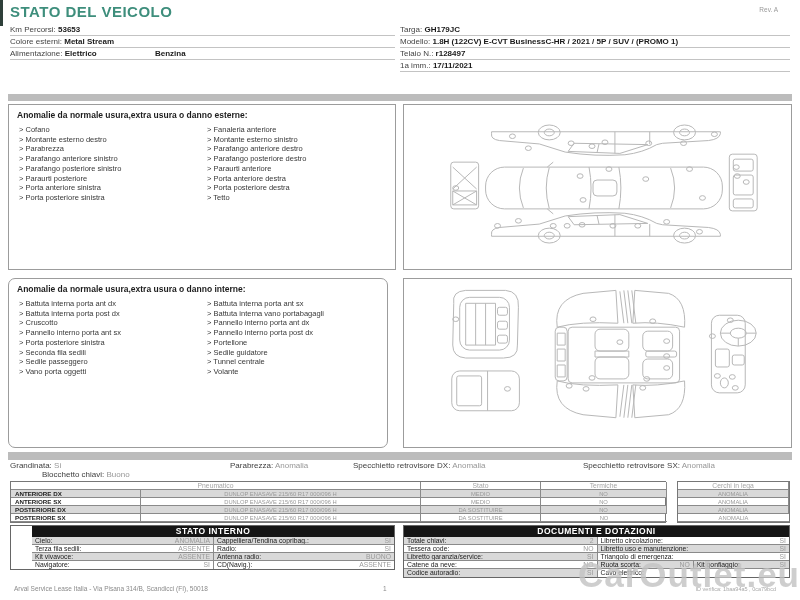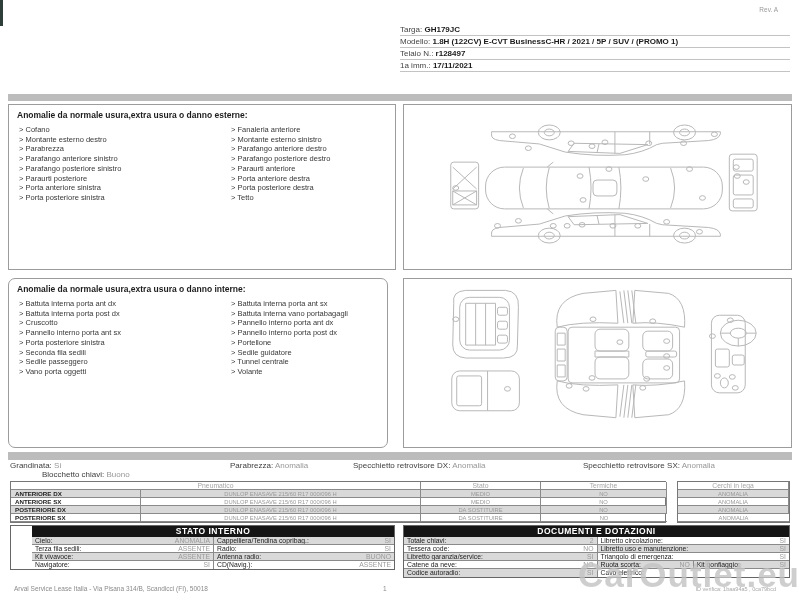--- a/index.html
+++ b/index.html
@@ -24,21 +24,21 @@
   .bar-top { top:94px; height:7px; }
   .bar-bottom { top:452px; height:8px; }
 
   
   .box { position:absolute; border:1px solid #9c9c9c; background:#fff; }
   .box-ext-list { left:8px;   top:104px; width:388px; height:166px; }
   .box-ext-diag { left:403px; top:104px; width:389px; height:166px; }
   .box-int-list { left:8px;   top:278px; width:380px; height:170px;border-radius:7px; }
   .box-int-diag { left:403px; top:278px; width:389px; height:170px; }
   .box-title { font-size:8.5px; font-weight:bold; color:#1d1d1d; padding:5px 0 0 8px; }
-  .cols { display:flex; padding:5px 0 0 10px;gap:24px; }
+  .cols { display:flex; padding:5px 0 0 10px; }
   .colL { width:188px; }
   .colR { width:132px; }
   .anom-item { font-size:7.5px; color:#383838; line-height:9.7px; }
   .anom-item::before { content:"> "; }
   .box svg { position:absolute; left:0; top:0; }
   .diag line, .diag path, .diag rect, .diag circle, .diag ellipse { stroke:#b8b8b8; fill:none; stroke-width:1; vector-effect:non-scaling-stroke; }
 
   
   .cond { position:absolute; left:0; top:461px; width:800px; height:18px; font-size:8px; }
   .cond-item { position:absolute; white-space:nowrap; }
@@ -85,22 +85,28 @@
   .verify-id { position:absolute; right:24px; top:586px; font-size:5.5px; color:#a8a8a8; }
   .watermark { position:absolute; right:0px; top:555px; font-size:35px; font-weight:bold;
                color:#c3c3c3; opacity:.8; letter-spacing:1px; z-index:5; pointer-events:none; }
 </style>
 </head>
 <body>
 
 <div class="page">
 
   <div class="corner-mark"></div>
+  <div class="title">STATO DEL VEICOLO</div>
   <div class="rev">Rev. A</div>
 
+  <div class="hdr-left">
+      <div class="f-row"><span class="f-lbl">Km Percorsi: </span><span class="f-val">53653</span></div>
+      <div class="f-row"><span class="f-lbl">Colore esterni: </span><span class="f-val">Metal Stream</span></div>
+      <div class="f-row"><span class="f-lbl">Alimentazione: </span><span class="f-val">Elettrico</span><span class="f-val2">Benzina</span></div>
+    </div>
   <div class="hdr-right">
       <div class="f-row"><span class="f-lbl">Targa: </span><span class="f-val">GH179JC</span></div>
       <div class="f-row"><span class="f-lbl">Modello: </span><span class="f-val">1.8H (122CV) E-CVT BusinessC-HR / 2021 / 5P / SUV / (PROMO 1)</span></div>
       <div class="f-row"><span class="f-lbl">Telaio N.: </span><span class="f-val">r128497</span></div>
       <div class="f-row"><span class="f-lbl">1a imm.: </span><span class="f-val">17/11/2021</span></div>
     </div>
 
   <div class="bar bar-top"></div>
 
   <div class="box box-ext-list">

